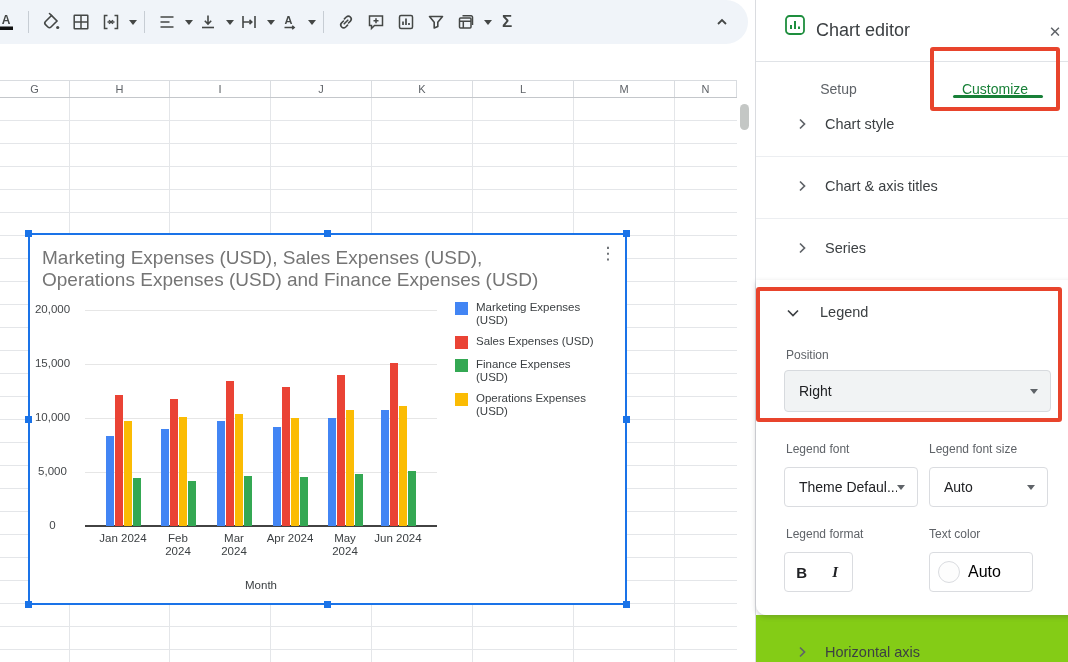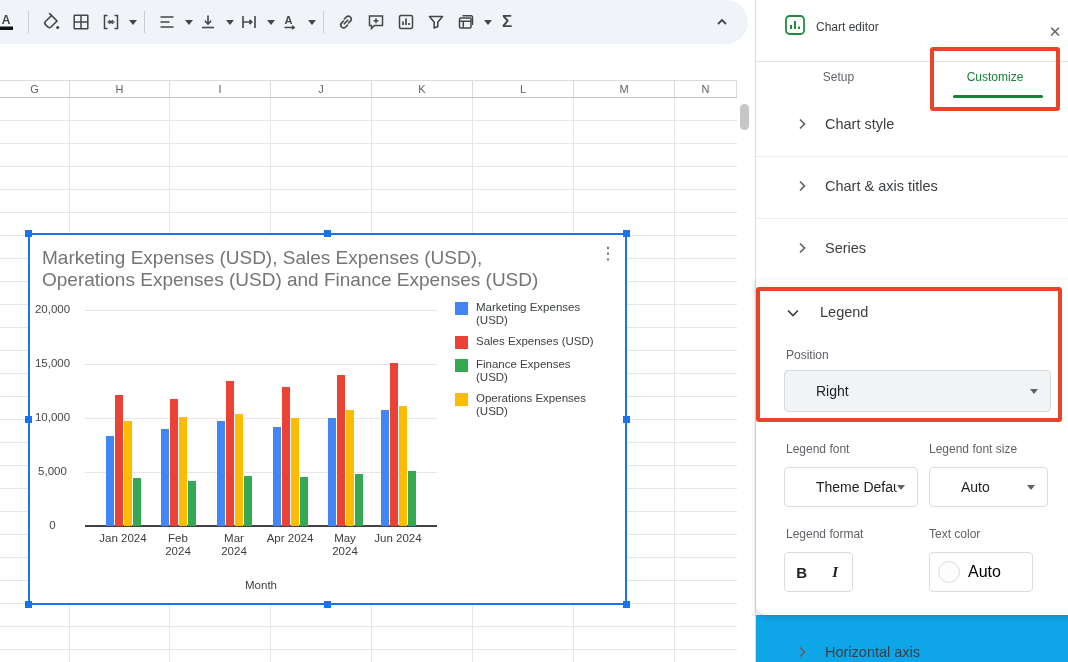--- a/index.html
+++ b/index.html
@@ -50,55 +50,55 @@
   #chart-legend { position:absolute; left:425px; top:66px; width:160px; }
   .lg-entry { display:flex; align-items:flex-start; margin-bottom:9px; }
   .lg-swatch { width:13px; height:13px; flex:0 0 13px; margin-top:1px; }
   .lg-label { font-size:11.5px; line-height:12.5px; color:#3c4043; margin-left:8px; width:128px; }
 
   
   #panel { position:absolute; left:755px; top:0; width:313px; height:662px; background:#fff;
            border-left:1px solid #dadce0; }
   #panel-header { position:absolute; left:0; top:0; width:313px; height:62px; border-bottom:1px solid #e0e3e7; }
   #panel-icon { position:absolute; left:28px; top:14px; }
-  #panel-title { position:absolute; left:60px; top:20px; font-size:12px; color:#3c4043; }
+  #panel-title { position:absolute; left:60px; top:20px; font-size:18px; color:#3c4043; }
   #panel-close { position:absolute; right:2px; top:20px; width:24px; height:24px; text-align:center;
                  line-height:24px; font-size:15px; color:#5f6368; }
-  .tab { position:absolute; top:57px; height:40px; display:flex; align-items:center; justify-content:center;
-         font-size:12px; }
+  .tab { position:absolute; top:69px; height:40px; display:flex; align-items:center; justify-content:center;
+         font-size:14px; }
   #tab-setup { left:0; width:165px; color:#5f6368; }
   #tab-customize { left:165px; width:148px; color:#188038; font-weight:normal; }
   #tab-underline { position:absolute; left:197px; top:95px; width:90px; height:3px; background:#188038; border-radius:2px; }
   .sect { position:absolute; left:8px; width:313px; height:62px; }
   .sect .chev { position:absolute; left:30px; top:22px; }
   .sect .sect-label { position:absolute; left:61px; top:22px; font-size:14.5px; color:#3c4043; }
   .sect-div { position:absolute; left:0; width:313px; height:1px; background:#eceef1; }
 
   #legend-card { position:absolute; left:0; top:280px; width:339px; height:335px; background:#fff;
                  border-radius:0 0 10px 10px; box-shadow:0 2px 5px rgba(60,64,67,.25); z-index:2; }
   #legend-head-chev { position:absolute; left:28px; top:24px; }
   #legend-head-label { position:absolute; left:64px; top:24px; font-size:14.5px; color:#3c4043; }
   .fld-label { position:absolute; font-size:12px; color:#5f6368; }
-  .dd { position:absolute; border-radius:4px; display:flex; align-items:center;padding-left:17px; }
+  .dd { position:absolute; border-radius:4px; display:flex; align-items:center; }
   .dd .dd-text { font-size:14px; color:#202124; margin-left:14px; flex:1; white-space:nowrap; overflow:hidden; }
   .dd .caret2 { width:0; height:0; border-left:4.5px solid transparent; border-right:4.5px solid transparent;
                 border-top:5px solid #5f6368; margin-right:12px; }
   #dd-position { left:28px; top:90px; width:267px; height:42px; background:#f1f3f4; border:1px solid #d7dade; }
   #dd-font { left:28px; top:187px; width:134px; height:40px; background:#fff; border:1px solid #dadce0; }
   #dd-size { left:173px; top:187px; width:119px; height:40px; background:#fff; border:1px solid #dadce0; }
   #bi-box { position:absolute; left:28px; top:272px; width:69px; height:40px; border:1px solid #dadce0;
             border-radius:4px; display:flex; }
   .bi-btn { flex:1; display:flex; align-items:center; justify-content:center; font-size:15px; color:#202124; }
   #italic-btn { font-family:"Liberation Serif", serif; font-style:italic; font-weight:bold; }
   #textcolor-box { position:absolute; left:173px; top:272px; width:104px; height:40px; border:1px solid #dadce0;
                    border-radius:4px; display:flex; align-items:center; }
   #textcolor-circle { width:22px; height:22px; border-radius:50%; background:#fdfdfd; border:1.5px solid #dadce0;
                       margin-left:8px; }
   #textcolor-box .dd-text { margin-left:8px; }
-  #panel-bottom { position:absolute; left:0; top:615px; width:313px; height:47px; background:#0ea5e9; }
+  #panel-bottom { position:absolute; left:0; top:615px; width:313px; height:47px; background:#84cc16; }
   #sect-haxis .chev { top:16px; }
   #sect-haxis .sect-label { top:16px; }
 
   .redbox { position:absolute; border:4px solid #e8442c; border-radius:3px; z-index:9; pointer-events:none; }
   #redbox-customize { left:930px; top:47px; width:130px; height:64px; }
   #redbox-legend { left:756px; top:287px; width:306px; height:135px; }
 </style>
 </head>
 <body>
 

